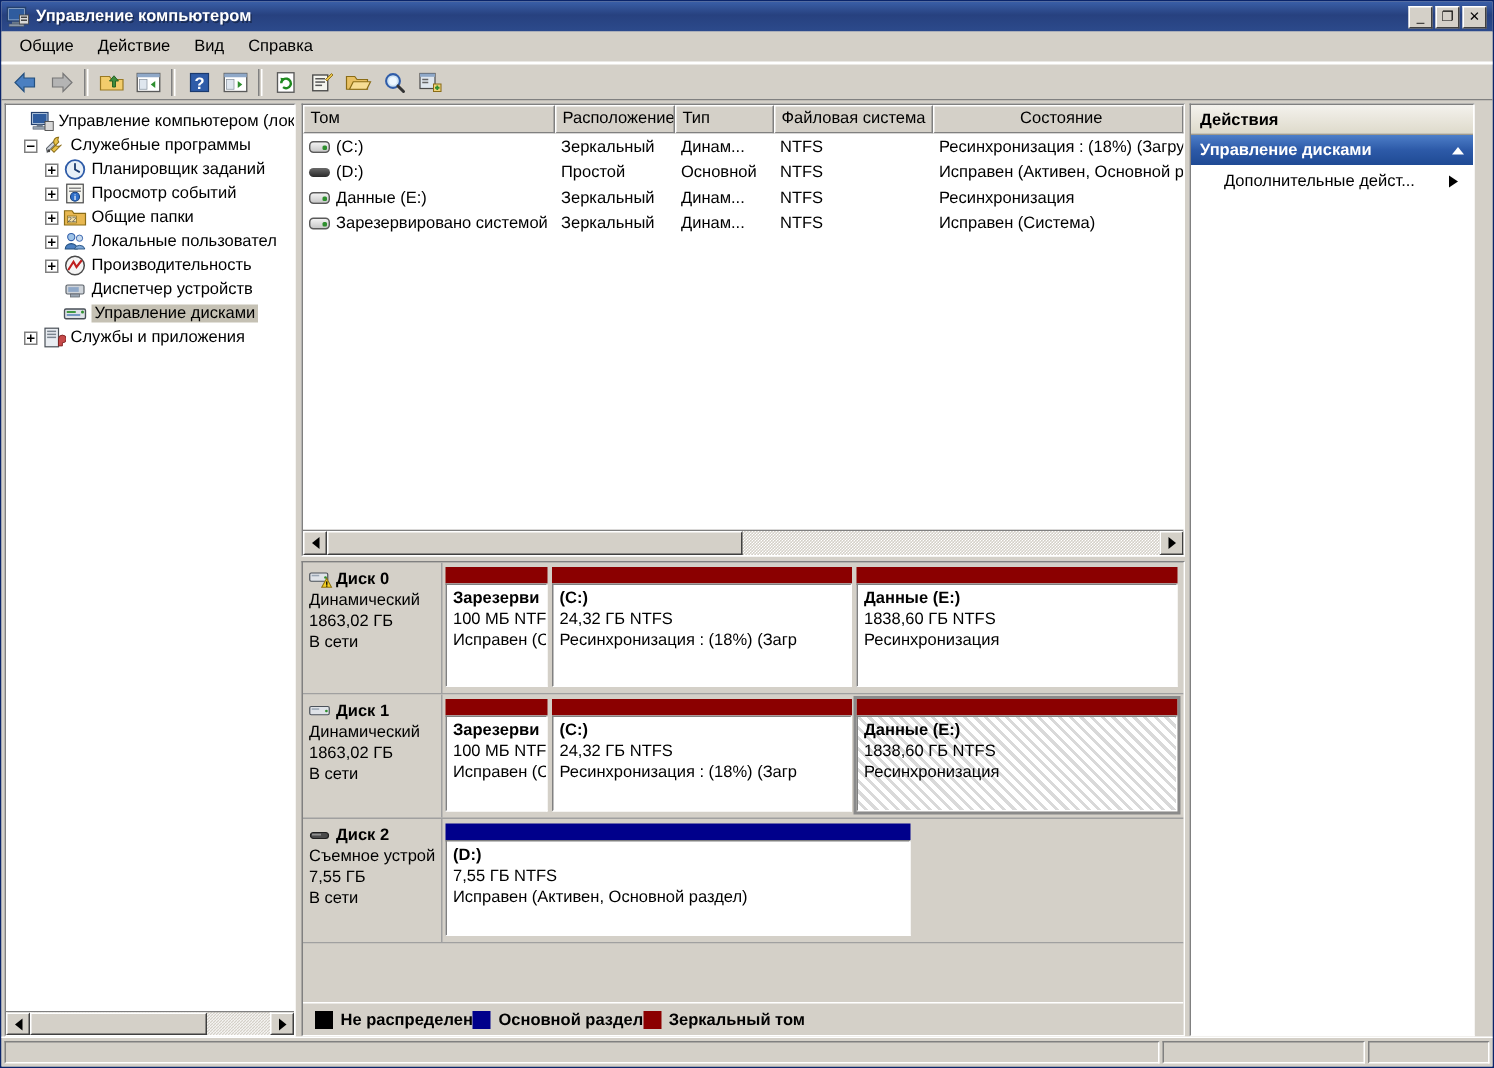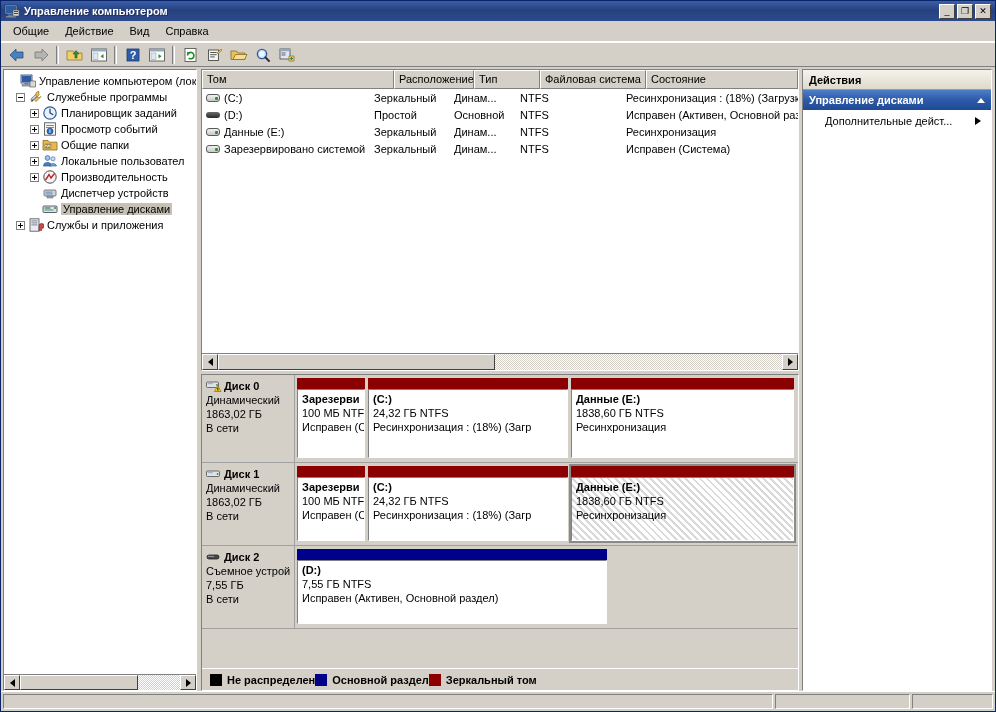--- a/index.html
+++ b/index.html
@@ -210,21 +210,21 @@
     flex:0 0 22px; height:22px; background:#d4d0c8;
     border-top:1px solid #ffffff;
     display:flex; align-items:center; padding-left:8px; gap:0;
   }
   .lgitem { display:flex; align-items:center; gap:5px; font-size:11px;
             font-weight:bold; color:#000; white-space:nowrap; }
   .lgsw { width:12px; height:12px; display:inline-block; }
 
   
   .actpane {
-    width:190px; flex:0 0 190px; margin-right:3px; margin-left:3px;
+    width:190px; flex:0 0 190px; margin-right:12px; margin-left:3px;
     background:#ffffff;
     border:1px solid; border-color:#808080 #ffffff #ffffff #808080;
     display:flex; flex-direction:column;
   }
   .acthdr {
     height:20px; flex:0 0 20px;
     background:linear-gradient(to bottom,#f4f2ed 0%, #dedacb 100%);
     border-bottom:1px solid #9e9a8d;
     font-weight:bold; font-size:11px; color:#000;
     display:flex; align-items:center; padding-left:6px;
@@ -531,25 +531,25 @@
           </div>
       </div>
     </div>
 
     <div class="vsplit"></div>
 
     <div class="centerpane">
 
       <div class="listbox">
         <div class="lhead">
-          <div class="hc" style="width:192px;">Том</div>
+          <div class="hc" style="width:168px;">Том</div>
           <div class="hc" style="width:80px;">Расположение</div>
           <div class="hc" style="width:66px;">Тип</div>
           <div class="hc" style="width:106px;">Файловая система</div>
-          <div class="hc" style="flex:1 1 auto;">Состояние</div>
+          <div class="hc" style="flex:1 1 auto;text-align:center;">Состояние</div>
         </div>
         <div class="lbody">
 
           <div class="lrow">
             <div class="lcell vol" style="width:168px;">
               <span class="volico">
                   <i class="icon-drive"></i>
                 </span>
               <span>(C:)</span>
             </div>

